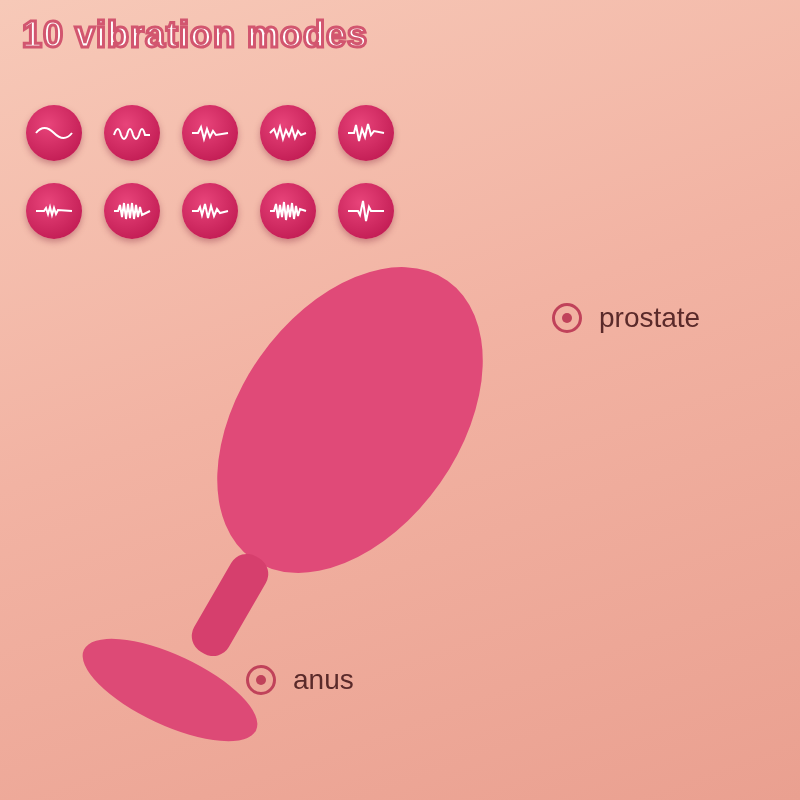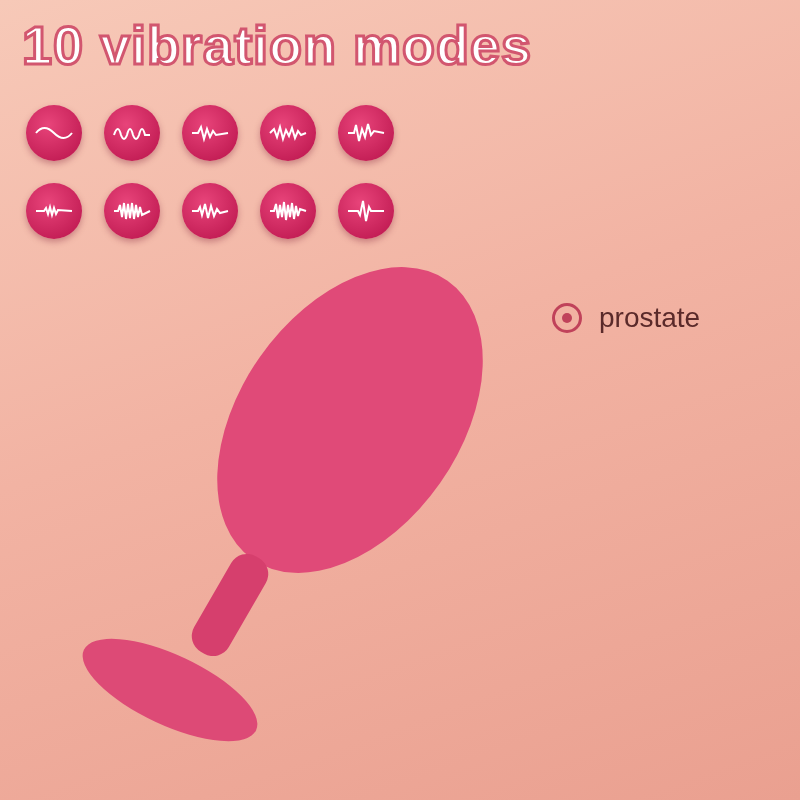--- a/index.html
+++ b/index.html
@@ -1,18 +1,18 @@
 <!DOCTYPE html>
 <html><head>
 <meta charset="utf-8">
 <style>
   html,body{margin:0;padding:0;}
   body{width:800px;height:800px;overflow:hidden;font-family:"Liberation Sans",sans-serif;}
   .canvas{position:relative;width:800px;height:800px;background:linear-gradient(160deg,#f7c9b8 0%,#f2b3a3 45%,#eaa090 100%);}
-  .title{position:absolute;left:22px;top:14px;font-size:54px;font-weight:bold;color:#fff;
+  .title{position:absolute;left:22px;top:14px;font-size:36px;font-weight:bold;color:#fff;
     -webkit-text-stroke:3px #d2566f;letter-spacing:1px;font-family:"Liberation Sans",sans-serif;}
   .modes{position:absolute;left:26px;top:105px;display:grid;grid-template-columns:repeat(5,56px);gap:22px 22px;}
   .mode{width:56px;height:56px;border-radius:50%;background:radial-gradient(circle at 40% 35%,#e8447a,#b8124a);
     box-shadow:0 3px 6px rgba(120,20,50,.35);display:flex;align-items:center;justify-content:center;}
   .mode svg{width:40px;height:24px;}
   .product{position:absolute;left:60px;top:250px;width:500px;height:520px;}
   .label{position:absolute;display:flex;align-items:center;gap:17px;font-size:28px;color:#5a2a2a;}
   .dot{width:30px;height:30px;border-radius:50%;border:3px solid #c0425a;box-sizing:border-box;
     display:flex;align-items:center;justify-content:center;}
   .dot::after{content:"";width:10px;height:10px;border-radius:50%;background:#c0425a;}
@@ -80,13 +80,17 @@
     <ellipse cx="290" cy="170" rx="110" ry="170" transform="rotate(35 290 170)" fill="#e04a78"></ellipse>
     <rect x="150" y="300" width="40" height="110" rx="18" transform="rotate(30 170 355)" fill="#d63f6d"></rect>
     <ellipse cx="110" cy="440" rx="95" ry="35" transform="rotate(25 110 440)" fill="#dd4a76"></ellipse>
   </svg>
 
   <div class="label" style="left:552px;top:302px;">
     <span class="dot"></span>
     <span>prostate</span>
   </div>
 
+  <div class="label" style="left:246px;top:664px;">
+    <span class="dot"></span>
+    <span>anus</span>
+  </div>
 </div>
 
 </body></html>

